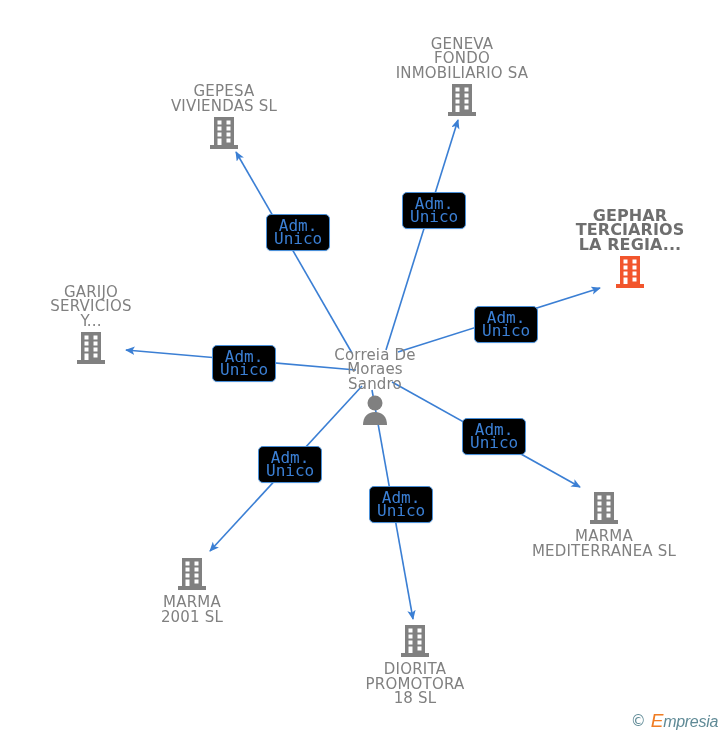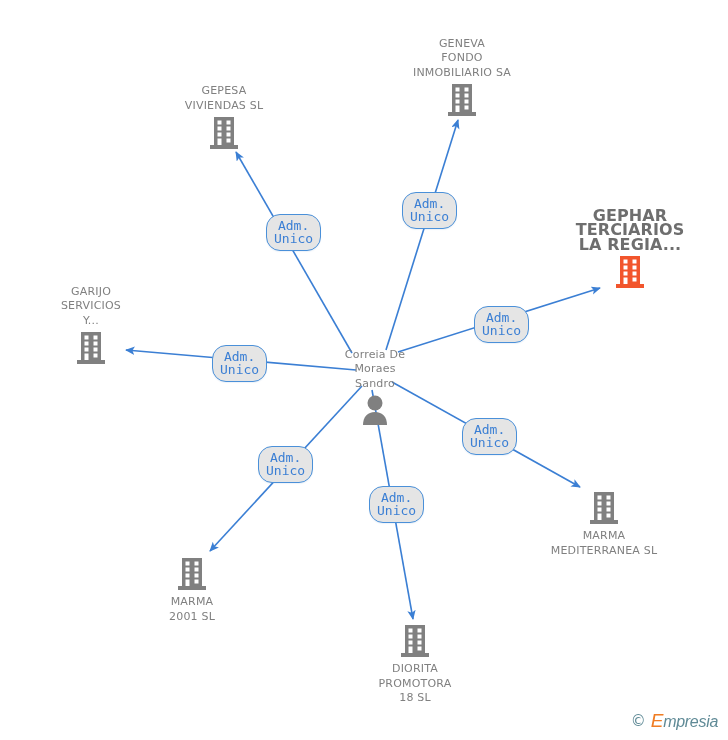--- a/index.html
+++ b/index.html
@@ -29,21 +29,21 @@
   }
   .node {
     position: absolute;
     width: 150px;
     margin-left: -75px;
     text-align: center;
     pointer-events: auto;
   }
   .node-label {
     font-family: "DejaVu Sans", sans-serif;
-    font-size: 11px;
+    font-size: 15px;
     line-height: 14.5px;
     color: #808080;
     letter-spacing: 0.2px;
     white-space: pre-line;
   }
   .node-label.highlight {
     color: #6e6e6e;
     font-weight: bold;
     font-size: 16px;
     letter-spacing: 0.1px;
@@ -51,26 +51,26 @@
   .node-icon {
     display: block;
     margin: 0 auto;
   }
   .node.label-below .node-icon { margin-bottom: 4px; }
   .node.label-above .node-icon { margin-top: 3px; }
 
   .edge-label {
     position: absolute;
     box-sizing: border-box;
-    background: #e5e5e5;
+    background: #000000;
     border: 1.4px solid #4a90d9;
-    border-radius: 14px;
+    border-radius: 5px;
     padding: 4px 7px 5px 7px;
     font-family: "DejaVu Sans Mono", monospace;
-    font-size: 13px;
+    font-size: 16px;
     line-height: 13px;
     color: #3b7fd4;
     text-align: center;
     white-space: pre-line;
     box-shadow: 0 1px 1px rgba(90,140,200,0.10);
   }
   #watermark {
     position: absolute;
     right: 10px;
     bottom: 8px;

